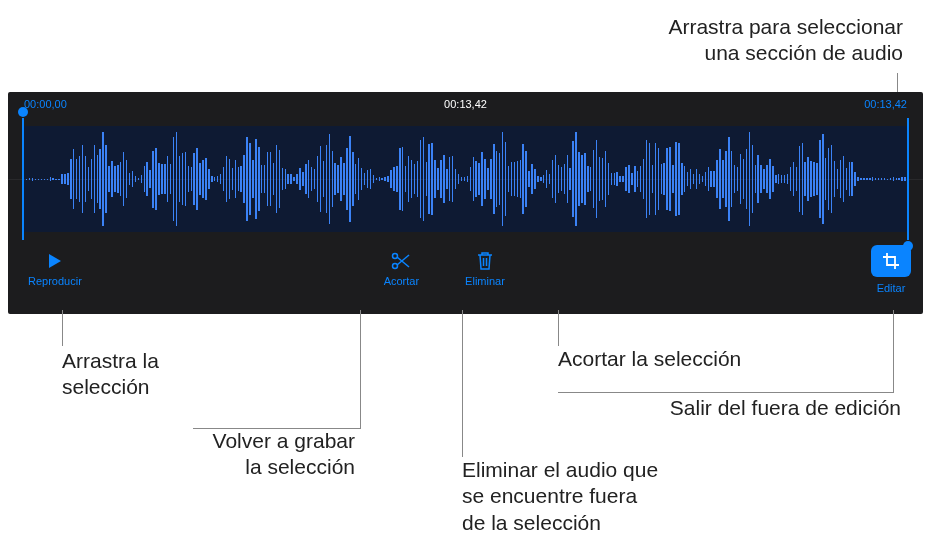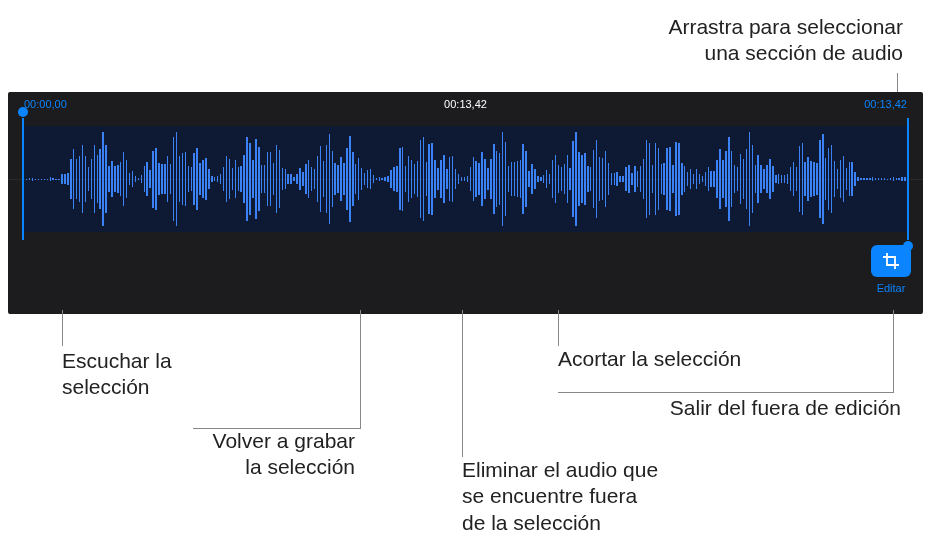--- a/index.html
+++ b/index.html
@@ -477,46 +477,77 @@
         <div class="wf-bar" style="height: 2.61407px;"></div>
         <div class="wf-bar" style="height: 1.78295px;"></div>
         <div class="wf-bar" style="height: 3.62934px;"></div>
         <div class="wf-bar" style="height: 3.06352px;"></div>
       </div>
     <div class="handle left-h"></div>
     <div class="handle right-h"></div>
   </div>
 
   <div class="toolbar">
+    <div class="tbtn">
+      <span class="ic">
+        <svg width="18" height="18" viewBox="0 0 18 18">
+            <path d="M3 2 L15 9 L3 16 Z" fill="#0a84ff"></path>
+          </svg>
+      </span>
+      <span>Reproducir</span>
+    </div>
 
     <div style="flex:1"></div>
 
 
     <div style="width:30px"></div>
 
+    <div class="tbtn">
+      <span class="ic">
+        <svg width="20" height="18" viewBox="0 0 20 18" fill="none" stroke="#0a84ff" stroke-width="1.5">
+          <circle cx="4" cy="4" r="2.5"></circle>
+          <circle cx="4" cy="14" r="2.5"></circle>
+          <line x1="6" y1="5" x2="18" y2="15"></line>
+          <line x1="6" y1="13" x2="18" y2="3"></line>
+        </svg>
+      </span>
+      <span>Acortar</span>
+    </div>
 
     <div style="width:30px"></div>
 
+    <div class="tbtn">
+      <span class="ic">
+        <svg width="18" height="20" viewBox="0 0 18 20" fill="none" stroke="#0a84ff" stroke-width="1.5">
+          <path d="M2 4 h14"></path>
+          <path d="M6 4 V2 h6 v2"></path>
+          <path d="M4 4 l1 14 h8 l1 -14"></path>
+          <line x1="7.5" y1="7" x2="7.5" y2="15"></line>
+          <line x1="10.5" y1="7" x2="10.5" y2="15"></line>
+        </svg>
+      </span>
+      <span>Eliminar</span>
+    </div>
 
     <div style="flex:1.4"></div>
 
     <div class="edit-wrap">
       <div class="edit-btn">
         <svg width="18" height="18" viewBox="0 0 18 18" fill="none" stroke="#fff" stroke-width="1.8">
           <path d="M5 1 V13 H17"></path>
           <path d="M1 5 H13 V17"></path>
         </svg>
       </div>
       <span>Editar</span>
     </div>
   </div>
 </div>
 
 <div class="callout-line vert" style="left:62px; top:310px; height:36px;"></div>
-<div class="callout left" style="top:348px; left:62px; white-space:pre;">Escuchar la
+<div class="callout left" style="top:348px; left:62px; white-space:pre;">Arrastra la
 selección</div>
 
 <div class="callout-line vert" style="left:360px; top:310px; height:118px;"></div>
 <div class="callout-line horz" style="left:193px; top:428px; width:168px;"></div>
 <div class="callout right" style="top:428px; left:20px; width:335px; white-space:pre;">Volver a grabar
 la selección</div>
 
 <div class="callout-line vert" style="left:462px; top:310px; height:147px;"></div>
 <div class="callout left" style="top:457px; left:462px; white-space:pre;">Eliminar el audio que
 se encuentre fuera

